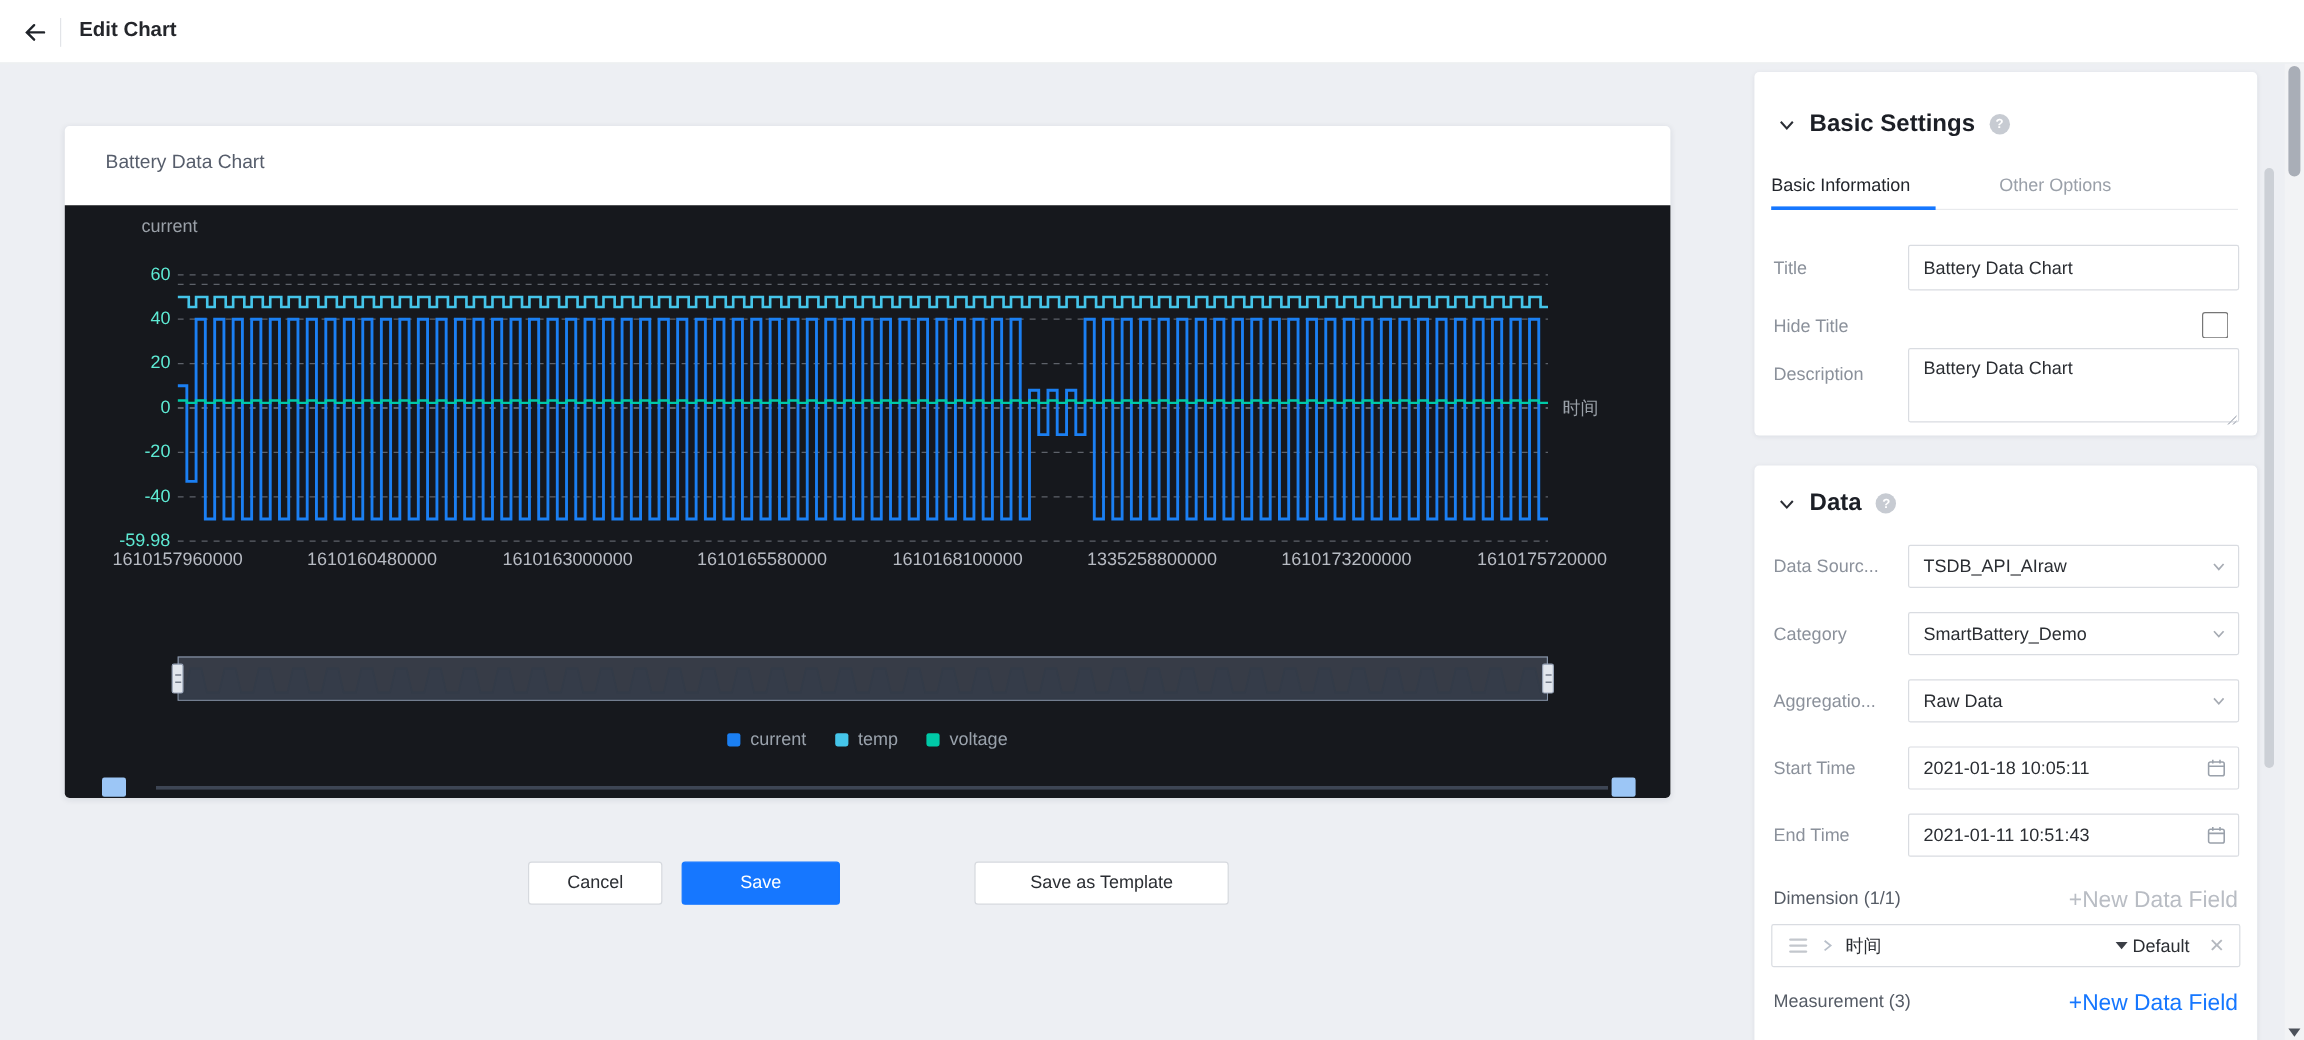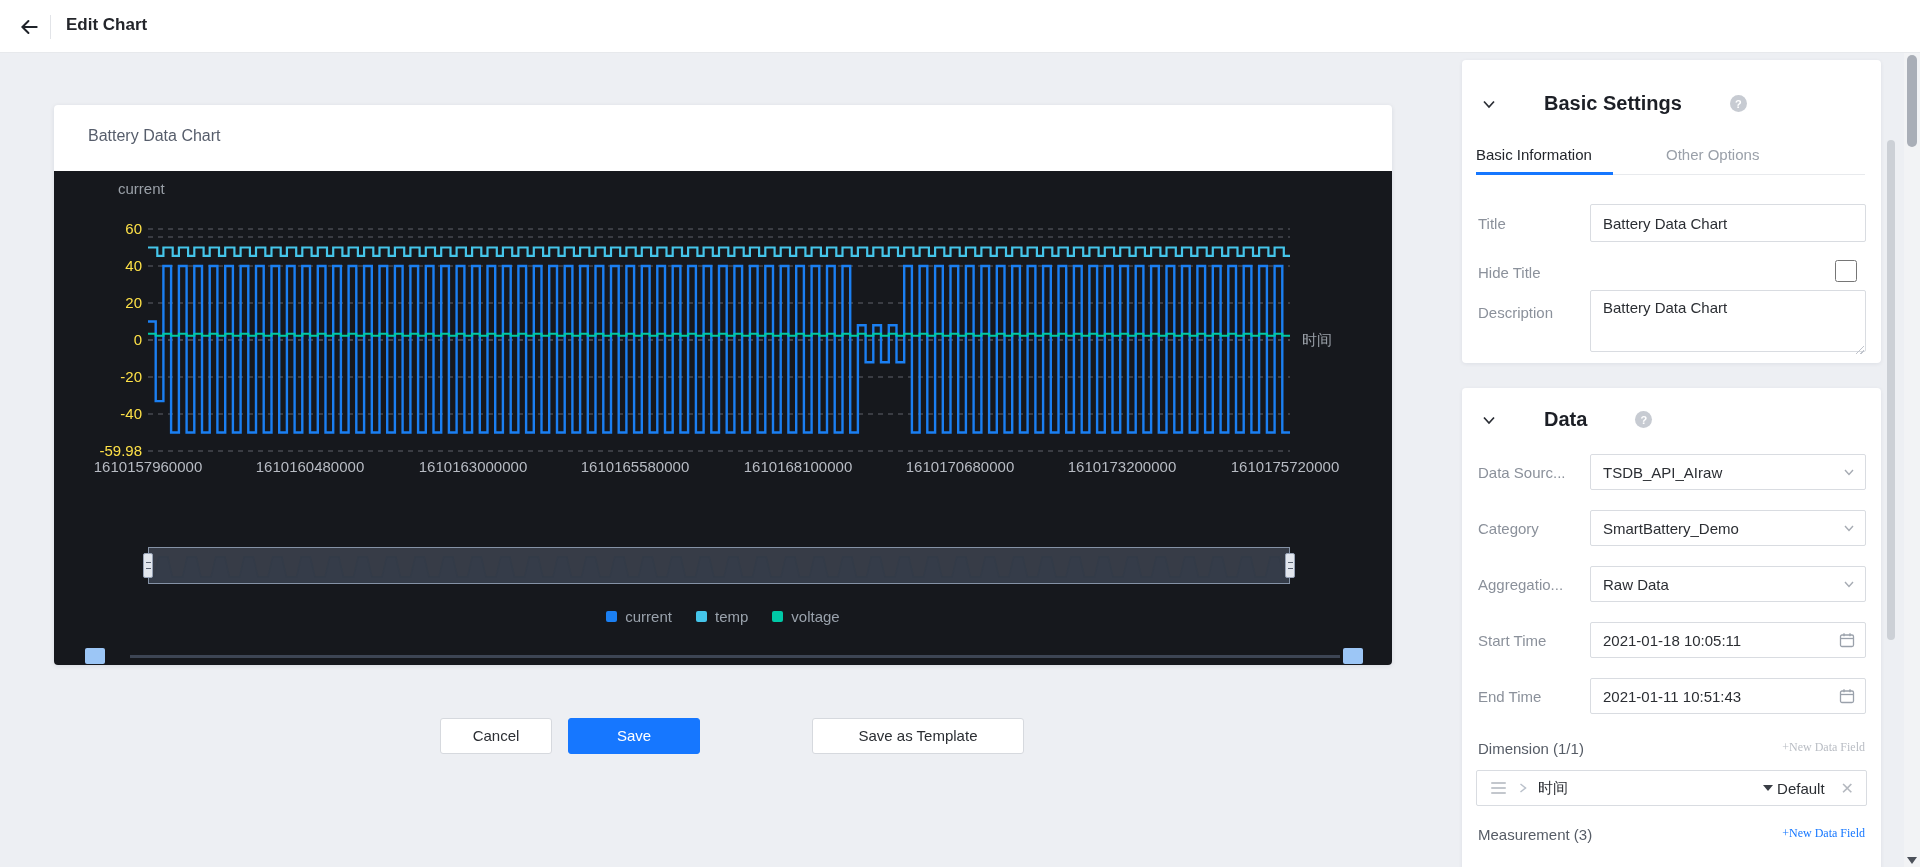--- a/index.html
+++ b/index.html
@@ -19,21 +19,21 @@
   .tgl-gap { width:30px; }
   .fs-icon { width:22px; height:22px; margin-left:18px; cursor:pointer; }
 
   
   .card { position:absolute; left:54px; top:105px; width:1338px; height:560px; background:#fff;
           border-radius:4px; box-shadow:0 1px 5px rgba(20,30,50,.09); }
   .card-title { position:absolute; left:34px; top:22px; font-size:16px; color:#565d6b; }
   .chart { position:absolute; left:0; top:66px; width:1338px; height:494px; background:#16181d;
            border-radius:0 0 4px 4px; overflow:hidden; }
   .axis-name { position:absolute; left:64px; top:9px; font-size:15px; color:#9aa0a8; }
-  .ylab { position:absolute; left:16px; width:72px; text-align:right; font-size:15px; color:#fde047; line-height:18px; }
+  .ylab { position:absolute; left:16px; width:72px; text-align:right; font-size:15px; color:#5eead4; line-height:18px; }
   #plot { position:absolute; left:94px; top:40px; }
   .xname { position:absolute; left:1248px; top:160px; font-size:15px; color:#9aa0a8; }
   .xlab { position:absolute; top:287px; transform:translateX(-50%); font-size:15px; color:#b7bbc3; white-space:nowrap; }
   .grid { stroke:#8b9099; stroke-opacity:.62; stroke-width:1.1; stroke-dasharray:5 5; }
   .grid0 { stroke-opacity:.85; }
 
   .dz { position:absolute; left:94px; top:376px; width:1142px; height:37px;
         border:1px solid #8592a6; background:rgba(133,146,168,.30); cursor:ew-resize; }
   .dz-h { position:absolute; top:5px; width:10px; height:25px; background:#e2e6ed; border:1px solid #97a2b5;
           border-radius:2px; cursor:ew-resize; display:flex; align-items:center; justify-content:center; }
@@ -56,21 +56,21 @@
   .btn.primary { background:#1677ff; border:1px solid #1677ff; color:#fff; }
   #btn-cancel { left:440px; width:112px; }
   #btn-save { left:568px; width:132px; }
   #btn-template { left:812px; width:212px; }
 
   
   .panel { position:absolute; left:1462px; width:419px; background:#fff; border-radius:4px;
            box-shadow:0 1px 4px rgba(20,30,50,.07); }
   #panel-basic { top:60px; height:303px; }
   #panel-data { top:388px; height:600px; overflow:hidden; }
-  .sec-head { position:absolute; left:20px; display:flex; align-items:center;gap:36px; }
+  .sec-head { position:absolute; left:20px; display:flex; align-items:center; }
   .sec-title { font-size:20px; font-weight:600; color:#1c1f26; margin-left:12px; }
   .help { width:17px; height:17px; border-radius:50%; background:#c7cbd2; color:#fff; font-size:11px; font-weight:700;
           display:flex; align-items:center; justify-content:center; margin-left:12px; cursor:pointer; }
 
   .tab { position:absolute; top:86px; font-size:15px; cursor:pointer; }
   .tab.active { color:#23262c; } .tab.idle { color:#9aa0a9; }
   .tab-track { position:absolute; left:14px; right:16px; top:114px; height:1px; background:#e8eaed; }
   .tab-bar { position:absolute; left:14px; top:112px; width:137px; height:3px; background:#1677ff; }
 
   .f-label { position:absolute; left:16px; font-size:15px; color:#8b919b; }
@@ -82,21 +82,21 @@
   .resize-grip { position:absolute; left:392px; top:284px; width:10px; height:10px;
                  background:repeating-linear-gradient(-45deg, transparent 0 2px, #c0c4cc 2px 3px);
                  clip-path:polygon(100% 0,100% 100%,0 100%); }
 
   .sel { position:absolute; left:128px; width:276px; height:36px; border:1px solid #d9dce1; border-radius:2px;
          background:#fff; cursor:pointer; display:flex; align-items:center; }
   .sel .val { font-size:15px; color:#2b2e33; padding-left:12px; flex:1; white-space:nowrap; overflow:hidden; }
   .sel .ic { margin-right:10px; display:flex; }
 
   .group-label { position:absolute; left:16px; font-size:15px; color:#565c66; }
-  .new-field { position:absolute; right:16px; font-size:12px; cursor:pointer;font-family:Liberation Serif, serif; }
+  .new-field { position:absolute; right:16px; font-size:19px; cursor:pointer; }
   .new-field.off { color:#b9bdc4; } .new-field.on { color:#1677ff; }
 
   .dim-item { position:absolute; left:14px; top:382px; width:391px; height:36px; border:1px solid #d9dce1;
               border-radius:2px; display:flex; align-items:center; }
   .burger { width:15px; margin-left:14px; display:block; }
   .burger, .burger::before, .burger::after { height:2px; background:#c3c7cd; border-radius:1px; }
   .burger { position:relative; } 
   .burger::before, .burger::after { content:""; position:absolute; left:0; width:15px; }
   .burger::before { top:-5px; } .burger::after { top:5px; }
   .dim-chev { margin-left:12px; display:flex; }
@@ -151,21 +151,21 @@
         <path d="M0.0,122.7 L7.7,122.7 L7.7,124.7 L15.4,124.7 L15.4,122.7 L23.1,122.7 L23.1,124.7 L30.9,124.7 L30.9,122.7 L38.6,122.7 L38.6,124.7 L46.3,124.7 L46.3,122.7 L54.0,122.7 L54.0,124.7 L61.7,124.7 L61.7,122.7 L69.4,122.7 L69.4,124.7 L77.2,124.7 L77.2,122.7 L84.9,122.7 L84.9,124.7 L92.6,124.7 L92.6,122.7 L100.3,122.7 L100.3,124.7 L108.0,124.7 L108.0,122.7 L115.7,122.7 L115.7,124.7 L123.5,124.7 L123.5,122.7 L131.2,122.7 L131.2,124.7 L138.9,124.7 L138.9,122.7 L146.6,122.7 L146.6,124.7 L154.3,124.7 L154.3,122.7 L162.0,122.7 L162.0,124.7 L169.8,124.7 L169.8,122.7 L177.5,122.7 L177.5,124.7 L185.2,124.7 L185.2,122.7 L192.9,122.7 L192.9,124.7 L200.6,124.7 L200.6,122.7 L208.3,122.7 L208.3,124.7 L216.1,124.7 L216.1,122.7 L223.8,122.7 L223.8,124.7 L231.5,124.7 L231.5,122.7 L239.2,122.7 L239.2,124.7 L246.9,124.7 L246.9,122.7 L254.6,122.7 L254.6,124.7 L262.4,124.7 L262.4,122.7 L270.1,122.7 L270.1,124.7 L277.8,124.7 L277.8,122.7 L285.5,122.7 L285.5,124.7 L293.2,124.7 L293.2,122.7 L300.9,122.7 L300.9,124.7 L308.6,124.7 L308.6,122.7 L316.4,122.7 L316.4,124.7 L324.1,124.7 L324.1,122.7 L331.8,122.7 L331.8,124.7 L339.5,124.7 L339.5,122.7 L347.2,122.7 L347.2,124.7 L354.9,124.7 L354.9,122.7 L362.7,122.7 L362.7,124.7 L370.4,124.7 L370.4,122.7 L378.1,122.7 L378.1,124.7 L385.8,124.7 L385.8,122.7 L393.5,122.7 L393.5,124.7 L401.2,124.7 L401.2,122.7 L409.0,122.7 L409.0,124.7 L416.7,124.7 L416.7,122.7 L424.4,122.7 L424.4,124.7 L432.1,124.7 L432.1,122.7 L439.8,122.7 L439.8,124.7 L447.5,124.7 L447.5,122.7 L455.3,122.7 L455.3,124.7 L463.0,124.7 L463.0,122.7 L470.7,122.7 L470.7,124.7 L478.4,124.7 L478.4,122.7 L486.1,122.7 L486.1,124.7 L493.8,124.7 L493.8,122.7 L501.6,122.7 L501.6,124.7 L509.3,124.7 L509.3,122.7 L517.0,122.7 L517.0,124.7 L524.7,124.7 L524.7,122.7 L532.4,122.7 L532.4,124.7 L540.1,124.7 L540.1,122.7 L547.9,122.7 L547.9,124.7 L555.6,124.7 L555.6,122.7 L563.3,122.7 L563.3,124.7 L571.0,124.7 L571.0,122.7 L578.7,122.7 L578.7,124.7 L586.4,124.7 L586.4,122.7 L594.1,122.7 L594.1,124.7 L601.9,124.7 L601.9,122.7 L609.6,122.7 L609.6,124.7 L617.3,124.7 L617.3,122.7 L625.0,122.7 L625.0,124.7 L632.7,124.7 L632.7,122.7 L640.4,122.7 L640.4,124.7 L648.2,124.7 L648.2,122.7 L655.9,122.7 L655.9,124.7 L663.6,124.7 L663.6,122.7 L671.3,122.7 L671.3,124.7 L679.0,124.7 L679.0,122.7 L686.7,122.7 L686.7,124.7 L694.5,124.7 L694.5,122.7 L702.2,122.7 L702.2,124.7 L709.9,124.7 L709.9,122.7 L717.6,122.7 L717.6,124.7 L725.3,124.7 L725.3,122.7 L733.0,122.7 L733.0,124.7 L740.8,124.7 L740.8,122.7 L748.5,122.7 L748.5,124.7 L756.2,124.7 L756.2,122.7 L763.9,122.7 L763.9,124.7 L771.6,124.7 L771.6,122.7 L779.3,122.7 L779.3,124.7 L787.1,124.7 L787.1,122.7 L794.8,122.7 L794.8,124.7 L802.5,124.7 L802.5,122.7 L810.2,122.7 L810.2,124.7 L817.9,124.7 L817.9,122.7 L825.6,122.7 L825.6,124.7 L833.4,124.7 L833.4,122.7 L841.1,122.7 L841.1,124.7 L848.8,124.7 L848.8,122.7 L856.5,122.7 L856.5,124.7 L864.2,124.7 L864.2,122.7 L871.9,122.7 L871.9,124.7 L879.6,124.7 L879.6,122.7 L887.4,122.7 L887.4,124.7 L895.1,124.7 L895.1,122.7 L902.8,122.7 L902.8,124.7 L910.5,124.7 L910.5,122.7 L918.2,122.7 L918.2,124.7 L925.9,124.7 L925.9,122.7 L933.7,122.7 L933.7,124.7 L941.4,124.7 L941.4,122.7 L949.1,122.7 L949.1,124.7 L956.8,124.7 L956.8,122.7 L964.5,122.7 L964.5,124.7 L972.2,124.7 L972.2,122.7 L980.0,122.7 L980.0,124.7 L987.7,124.7 L987.7,122.7 L995.4,122.7 L995.4,124.7 L1003.1,124.7 L1003.1,122.7 L1010.8,122.7 L1010.8,124.7 L1018.5,124.7 L1018.5,122.7 L1026.3,122.7 L1026.3,124.7 L1034.0,124.7 L1034.0,122.7 L1041.7,122.7 L1041.7,124.7 L1049.4,124.7 L1049.4,122.7 L1057.1,122.7 L1057.1,124.7 L1064.8,124.7 L1064.8,122.7 L1072.6,122.7 L1072.6,124.7 L1080.3,124.7 L1080.3,122.7 L1088.0,122.7 L1088.0,124.7 L1095.7,124.7 L1095.7,122.7 L1103.4,122.7 L1103.4,124.7 L1111.1,124.7 L1111.1,122.7 L1118.9,122.7 L1118.9,124.7 L1126.6,124.7 L1126.6,122.7 L1134.3,122.7 L1134.3,124.7 L1142.0,124.7 " fill="none" stroke="#00c9a7" stroke-width="2"></path>
       </svg>
 
     <span class="xname">时间</span>
 
     <span class="xlab" style="left:94px">1610157960000</span>
     <span class="xlab" style="left:256px">1610160480000</span>
     <span class="xlab" style="left:419px">1610163000000</span>
     <span class="xlab" style="left:581px">1610165580000</span>
     <span class="xlab" style="left:744px">1610168100000</span>
-    <span class="xlab" style="left:906px">1610170680000</span>
+    <span class="xlab" style="left:906px">1335258800000</span>
     <span class="xlab" style="left:1068px">1610173200000</span>
     <span class="xlab" style="left:1231px">1610175720000</span>
 
     <div class="dz">
       <svg id="sliderwave" width="1140" height="35">
           <path d="M0,29 L5.1,29 L9.7,9 L18.8,9 L23.4,29 L33.6,29 L38.2,9 L47.3,9 L51.9,29 L62.1,29 L66.7,9 L75.8,9 L80.4,29 L90.6,29 L95.2,9 L104.3,9 L108.9,29 L119.1,29 L123.7,9 L132.8,9 L137.4,29 L147.6,29 L152.2,9 L161.3,9 L165.9,29 L176.1,29 L180.7,9 L189.8,9 L194.4,29 L204.6,29 L209.2,9 L218.3,9 L222.9,29 L233.1,29 L237.7,9 L246.8,9 L251.4,29 L261.6,29 L266.2,9 L275.3,9 L279.9,29 L290.1,29 L294.7,9 L303.8,9 L308.4,29 L318.6,29 L323.2,9 L332.3,9 L336.9,29 L347.1,29 L351.7,9 L360.8,9 L365.4,29 L375.6,29 L380.2,9 L389.3,9 L393.9,29 L404.1,29 L408.7,9 L417.8,9 L422.4,29 L432.6,29 L437.2,9 L446.3,9 L450.9,29 L461.1,29 L465.7,9 L474.8,9 L479.4,29 L489.6,29 L494.2,9 L503.3,9 L507.9,29 L518.1,29 L522.7,9 L531.8,9 L536.4,29 L546.6,29 L551.2,9 L560.3,9 L564.9,29 L575.1,29 L579.7,9 L588.8,9 L593.4,29 L603.6,29 L608.2,9 L617.3,9 L621.9,29 L632.1,29 L636.7,9 L645.8,9 L650.4,29 L660.6,29 L665.2,9 L674.3,9 L678.9,29 L689.1,29 L693.7,9 L702.8,9 L707.4,29 L717.6,29 L722.2,9 L731.3,9 L735.9,29 L746.1,29 L750.7,9 L759.8,9 L764.4,29 L774.6,29 L779.2,9 L788.3,9 L792.9,29 L803.1,29 L807.7,9 L816.8,9 L821.4,29 L831.6,29 L836.2,9 L845.3,9 L849.9,29 L860.1,29 L864.7,9 L873.8,9 L878.4,29 L888.6,29 L893.2,9 L902.3,9 L906.9,29 L917.1,29 L921.7,9 L930.8,9 L935.4,29 L945.6,29 L950.2,9 L959.3,9 L963.9,29 L974.1,29 L978.7,9 L987.8,9 L992.4,29 L1002.6,29 L1007.2,9 L1016.3,9 L1020.9,29 L1031.1,29 L1035.7,9 L1044.8,9 L1049.4,29 L1059.6,29 L1064.2,9 L1073.3,9 L1077.9,29 L1088.1,29 L1092.7,9 L1101.8,9 L1106.4,29 L1116.6,29 L1121.2,9 L1130.3,9 L1134.9,29 L1140,29 L1140,35 L0,35 Z" fill="rgba(52,60,74,0.55)" stroke="#333b48" stroke-width="1.4"></path>
         </svg>
       <div class="dz-h left">
           <i></i>
         </div>

